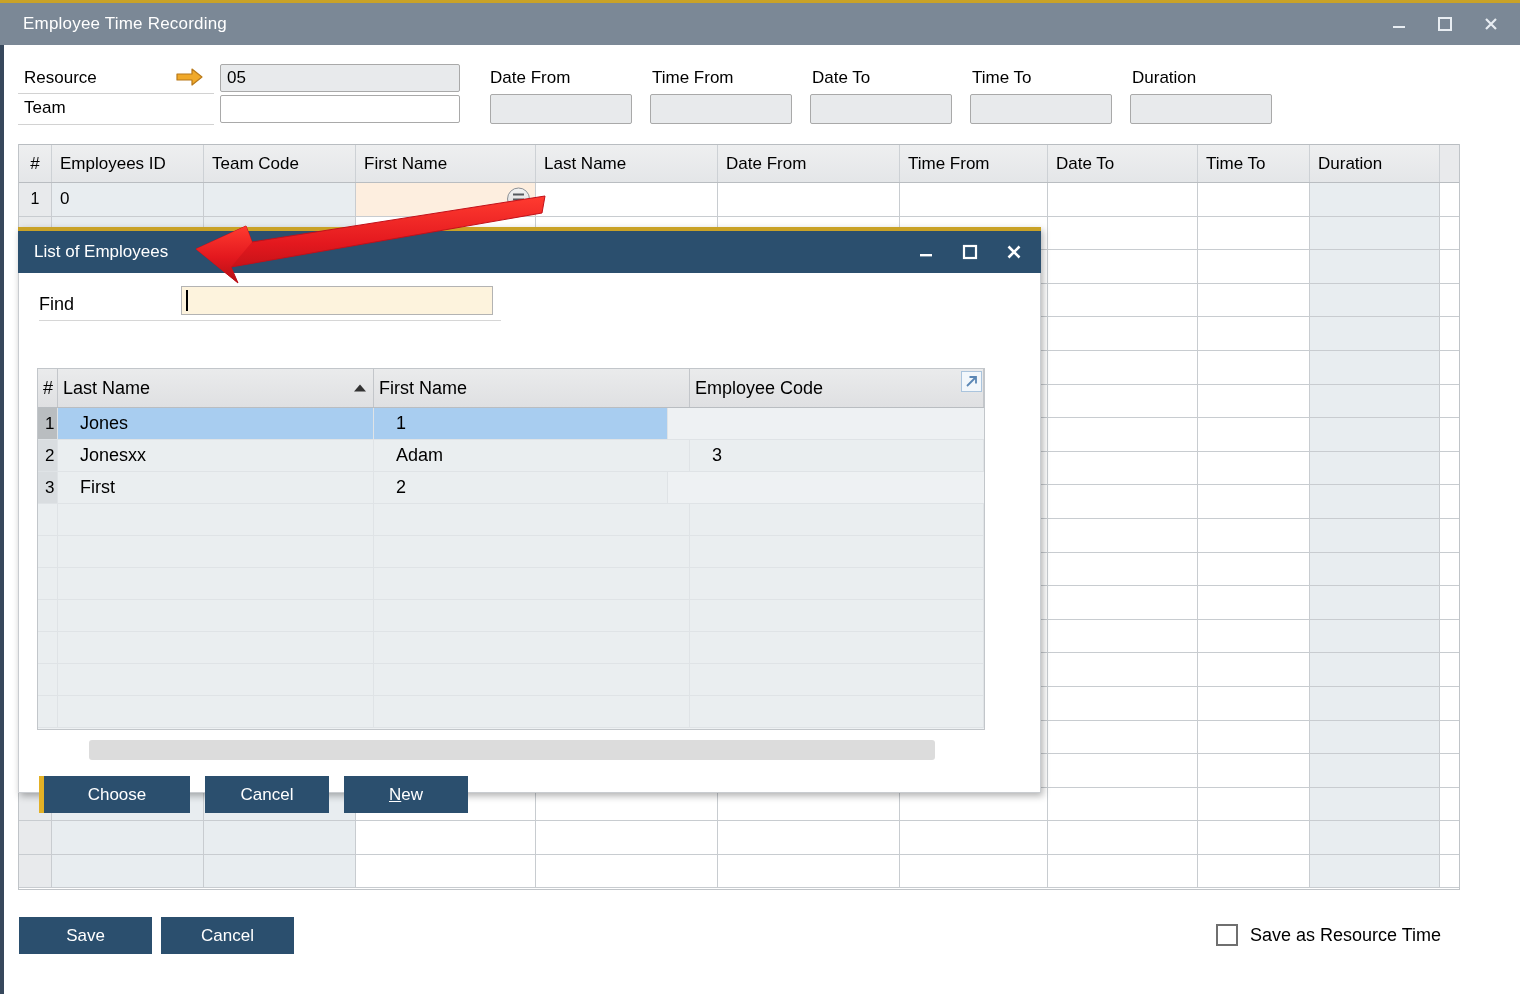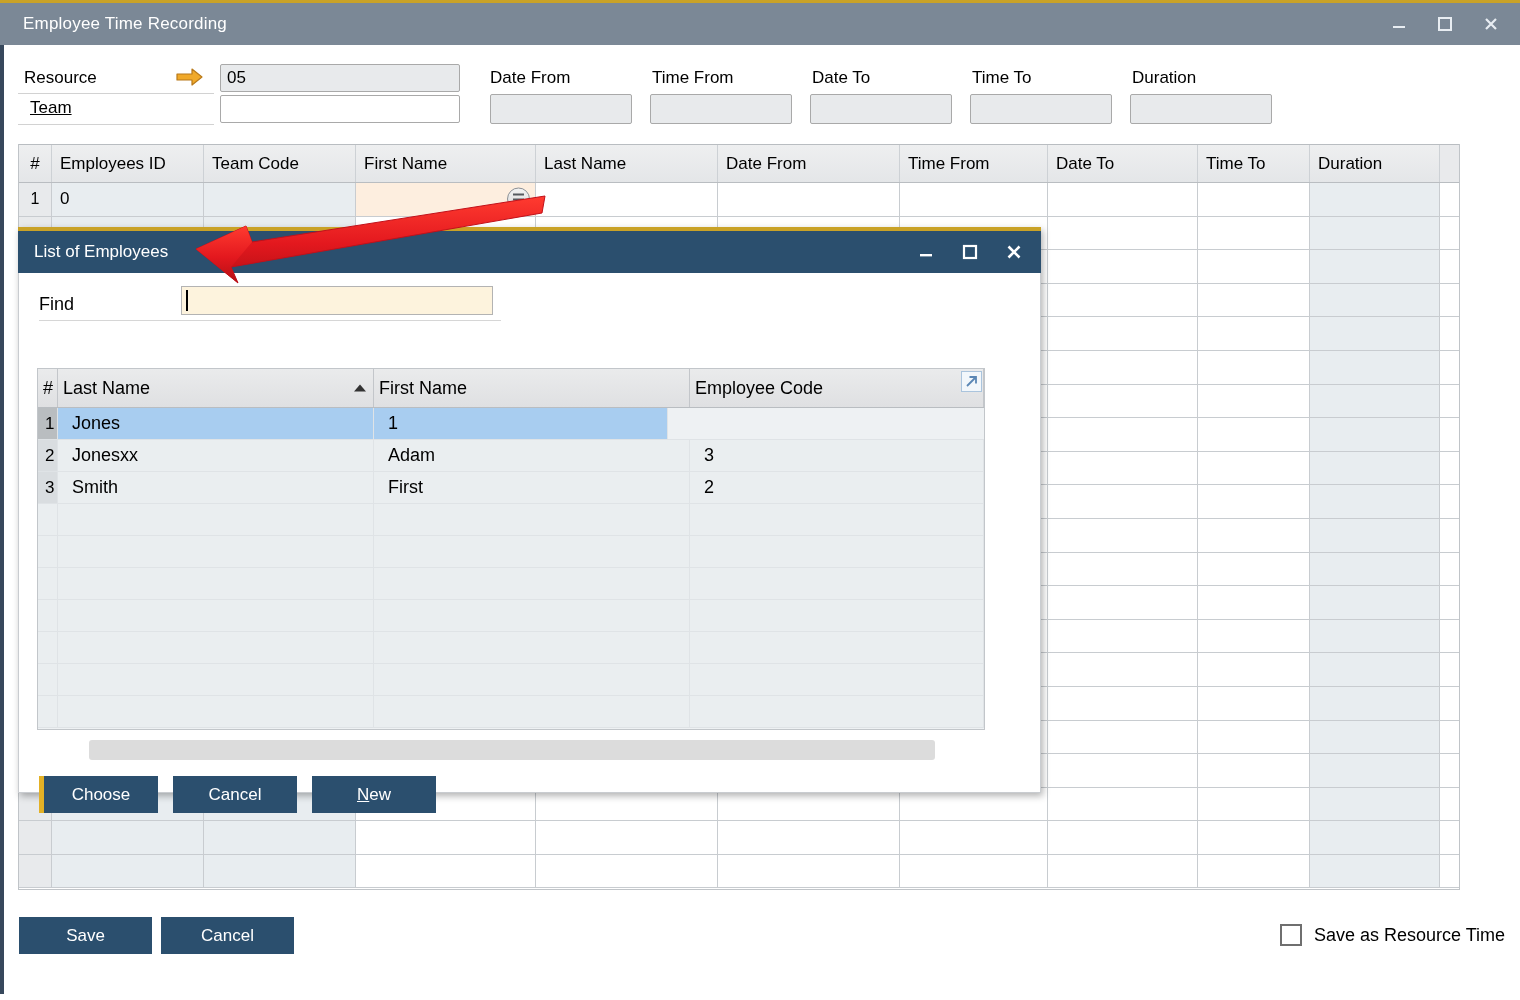--- a/index.html
+++ b/index.html
@@ -95,21 +95,21 @@
 
   .dgrid { position:absolute; left:18px; top:95px; width:948px; height:362px;
            border:1px solid #c2c6ca; background:#eef1f3; overflow:hidden; }
   .dhead { display:flex; height:39px; background:#e4e5e7; border-bottom:1px solid #b9bdc1; }
   .dhead .hc { font-size:18px; color:#000; display:flex; align-items:center; padding-left:5px;
                border-right:1px solid #c3c6ca; background:linear-gradient(#eaebec,#dfe0e2); position:relative; }
   .sort-arrow { position:absolute; right:7px; top:50%; transform:translateY(-50%);
                 width:0;height:0;border-left:6px solid transparent;border-right:6px solid transparent;
                 border-bottom:7px solid #333; }
   .drow { display:flex; height:32px; border-bottom:1px solid #dfe3e6; }
-  .drow .dc { font-size:18px; color:#000; display:flex; align-items:center; padding-left:14px;
+  .drow .dc { font-size:18px; color:#000; display:flex; align-items:center; padding-left:22px;
               border-right:1px solid #dfe3e6; background:#eaeef0; overflow:hidden; }
   .drow .dc.idx { background:#d9dde0; justify-content:flex-start; padding-left:7px; font-size:17px; }
   .drow.sel .dc { background:#a8cdf0; }
   .drow.sel .dc.idx { background:#b9bdc0; }
   .drow.empty .dc { background:#eaeef0; }
   .expand-icon { position:absolute; right:2px; top:2px; width:21px; height:21px;
                  border:1px solid #aac4dd; background:#f2f7fb; }
   .dscroll { position:absolute; left:70px; top:467px; width:846px; height:20px;
              background:#dcdcdc; border-radius:3px; }
   .dlg-btns { position:absolute; left:20px; top:503px; display:flex; gap:15px; }
@@ -140,21 +140,21 @@
       </svg>
     </div>
   </div>
   <div class="win-leftedge"></div>
   <div class="win-leftedge2"></div>
   <div class="win-rightedge"></div>
   <div class="win-bottomedge"></div>
 
   <div class="form-area">
     <span class="lbl" style="left:6px; top:12px;">Resource</span>
-    <span class="lbl" style="left:12px; top:42px;text-decoration:underline;">Team</span>
+    <span class="lbl" style="left:6px; top:42px;">Team</span>
     <svg class="arrow-icon" style="left:158px; top:10px;" viewBox="0 0 28 22">
       <path d="M1 8 L16 8 L16 3 L26 11 L16 19 L16 14 L1 14 Z" fill="#f0a92a" stroke="#b8791a" stroke-width="1.2" stroke-linejoin="round"></path>
     </svg>
     <input class="fld" style="left: 202px; top: 8px; width: 240px; height: 28px;" value="05">
     <input class="fld white" style="left: 202px; top: 39px; width: 240px; height: 28px;" value="">
     <div class="row-underline" style="left:0px; top:37px; width:196px;"></div>
     <div class="row-underline" style="left:0px; top:68px; width:196px;"></div>
 
     <span class="lbl" style="left:472px; top:12px;">Date From</span>
     <input class="fld" style="left: 472px; top: 38px; width: 142px; height: 30px;" value="">
@@ -443,21 +443,21 @@
           <div class="gc" style="width: 150px;"></div>
           <div class="gc" style="width: 112px;"></div>
           <div class="gc ro" style="width: 130px;"></div>
         </div>
       </div>
   </div>
 
   <button class="btn" style="position:absolute; left:19px; top:917px; width:133px; height:37px;">Save</button>
   <button class="btn" style="position:absolute; left:161px; top:917px; width:133px; height:37px;">Cancel</button>
 
-  <div class="chk-wrap" style="left:1280px; top:924px;">
+  <div class="chk-wrap" style="left:1216px; top:924px;">
     <span class="chk"></span>
     <span class="chk-lbl">Save as Resource Time</span>
   </div>
 
   <div class="dlg">
     <div class="dlg-topline"></div>
     <div class="dlg-title">
       <span class="t">List of Employees</span>
     </div>
     <div class="dlg-ctrls">
@@ -498,21 +498,20 @@
               <div class="dc" style="width: 294px;">1</div>
             </div>
             <div class="drow">
               <div class="dc idx" style="width: 20px;">2</div>
               <div class="dc" style="width: 316px;">Jonesxx</div>
               <div class="dc" style="width: 316px; text-align: center;">Adam</div>
               <div class="dc" style="width: 294px;">3</div>
             </div>
             <div class="drow">
               <div class="dc idx" style="width: 20px;">3</div>
-              <div class="dc" style="width: 316px;">Smith</div>
               <div class="dc" style="width: 316px;">First</div>
               <div class="dc" style="width: 294px;">2</div>
             </div>
             <div class="drow empty">
               <div class="dc idx" style="width: 20px;"></div>
               <div class="dc" style="width: 316px;"></div>
               <div class="dc" style="width: 316px;"></div>
               <div class="dc" style="width: 294px;"></div>
             </div>
             <div class="drow empty">
@@ -555,21 +554,21 @@
         <div class="expand-icon">
           <svg width="19" height="19" viewBox="0 0 19 19">
             <path d="M5 14 L14 5 M7.5 5 L14 5 L14 11.5" stroke="#5b87b5" stroke-width="1.8" fill="none"></path>
           </svg>
         </div>
       </div>
 
       <div class="dscroll"></div>
 
       <div class="dlg-btns">
-        <button class="btn default" style="width:119px; height:37px;">Choose</button>
+        <button class="btn default" style="width:151px; height:37px;">Choose</button>
         <button class="btn" style="width:124px; height:37px;">Cancel</button>
         <button class="btn" style="width:124px; height:37px;">
             <span id="new-label"><u>N</u>ew</span>
           </button>
       </div>
     </div>
   </div>
 
   <svg style="position:absolute; left:0; top:0; width:1520px; height:1000px; pointer-events:none;">
     <defs>

